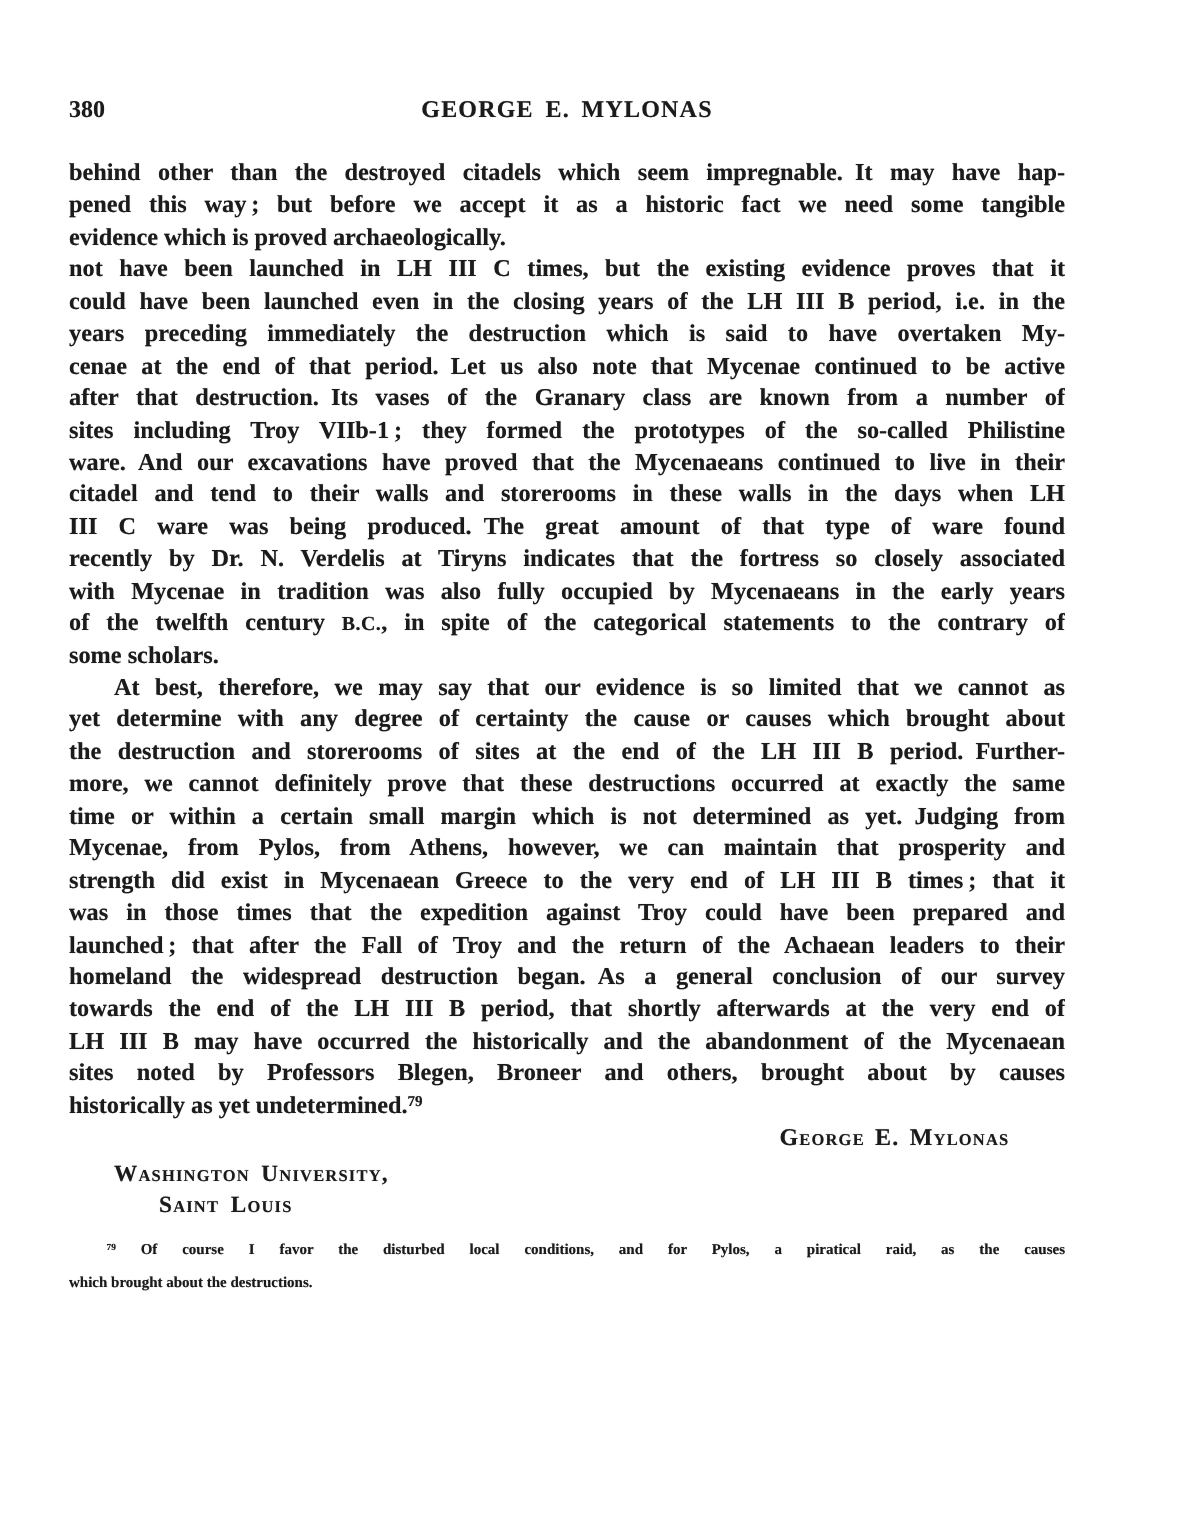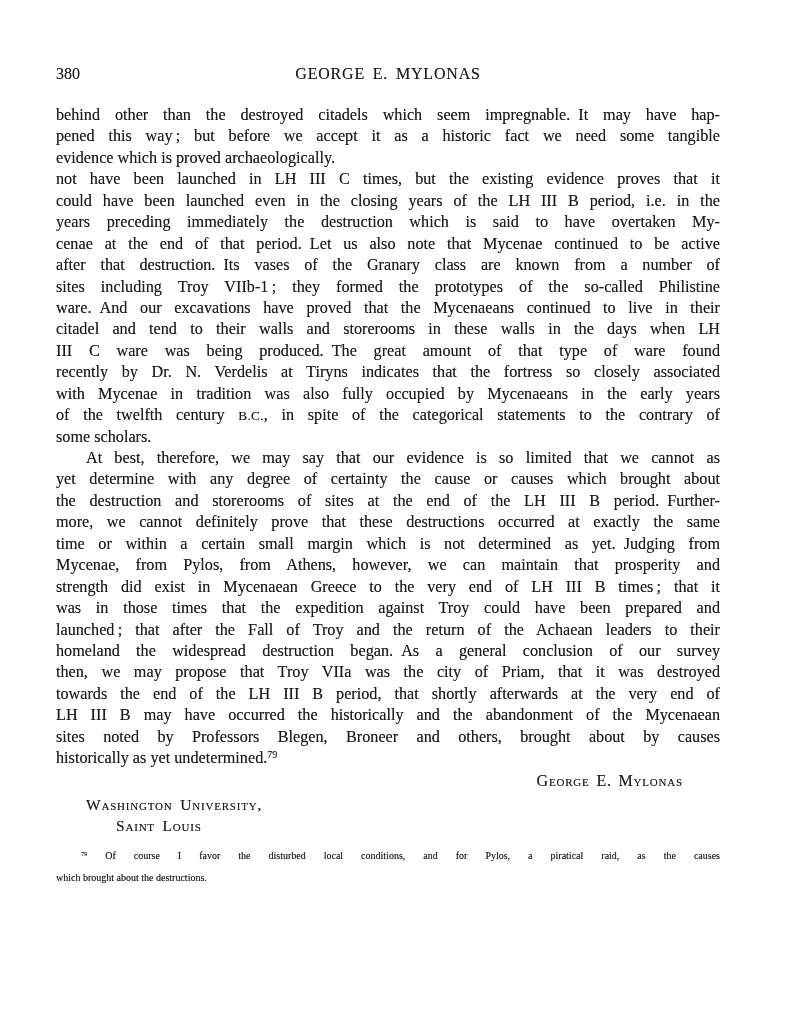--- a/index.html
+++ b/index.html
@@ -9,23 +9,24 @@
     height: 1024px;
     margin: 0 auto;
     background: var(--paper, #ffffff);
     color: var(--ink, #1b1b1b);
     font-family: "Liberation Serif", "DejaVu Serif", serif;
     overflow: hidden;
     text-shadow: 0 0 0.5px rgba(27,27,27,0.55);
   }
   .content {
     position: absolute;
-    left: 56px;
+    left: 46px;
     top: 64px;
     width: 664px;
+    font-weight: bold;
   }
   .running-header {
     position: relative;
     height: 20px;
     line-height: 20px;
     font-size: 16px;
   }
   .page-num {
     position: absolute;
     left: 0; top: 0;
@@ -124,21 +125,20 @@
           <div class="line indent">At best, therefore, we may say that our evidence is so limited that we cannot as</div>
           <div class="line">yet determine with any degree of certainty the cause or causes which brought about</div>
           <div class="line">the destruction and storerooms of sites at the end of the LH III B period. Further-</div>
           <div class="line">more, we cannot definitely prove that these destructions occurred at exactly the same</div>
           <div class="line">time or within a certain small margin which is not determined as yet. Judging from</div>
           <div class="line">Mycenae, from Pylos, from Athens, however, we can maintain that prosperity and</div>
           <div class="line">strength did exist in Mycenaean Greece to the very end of LH III B times ; that it</div>
           <div class="line">was in those times that the expedition against Troy could have been prepared and</div>
           <div class="line">launched ; that after the Fall of Troy and the return of the Achaean leaders to their</div>
           <div class="line">homeland the widespread destruction began. As a general conclusion of our survey</div>
-          <div class="line">then, we may propose that Troy VIIa was the city of Priam, that it was destroyed</div>
           <div class="line">towards the end of the LH III B period, that shortly afterwards at the very end of</div>
           <div class="line">LH III B may have occurred the historically and the abandonment of the Mycenaean</div>
           <div class="line">sites noted by Professors Blegen, Broneer and others, brought about by causes</div>
           <div class="line last">historically as yet undetermined.<sup>79</sup></div>
         </div>
       </div>
 
     <div class="signature">George E. Mylonas</div>
 
     <div class="affiliation">

